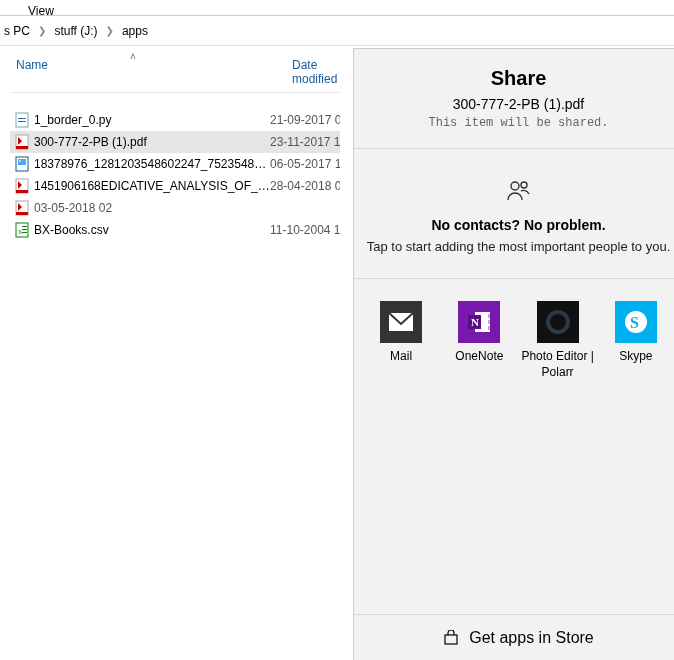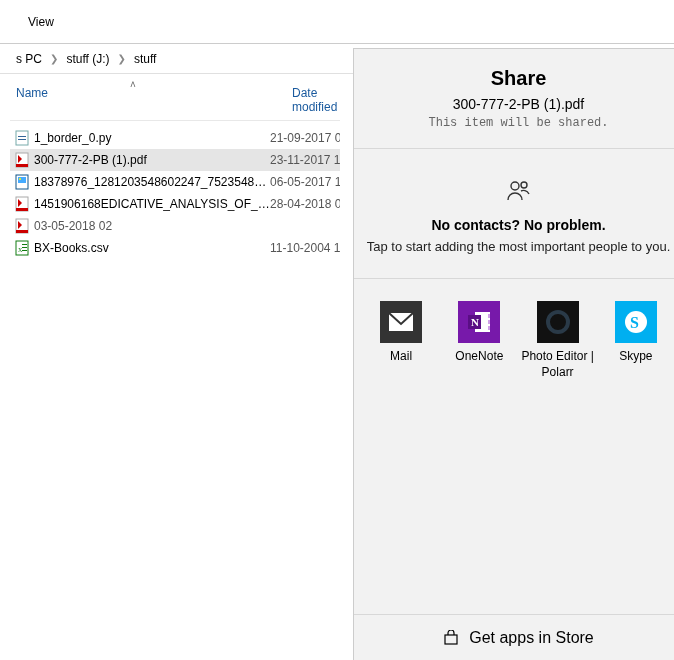--- a/index.html
+++ b/index.html
@@ -7,37 +7,36 @@
   font-family: "Segoe UI", Tahoma, sans-serif;
   font-size: 12px;
   background: #fff;
   color: #000;
   width: 674px;
   height: 660px;
   overflow: hidden;
   position: relative;
 }
 .ribbon {
-  height: 44px;
+  height: 16px;
   border-bottom: 1px solid #ccc;
   display: flex;
-  align-items: center;
   padding-left: 20px;
 }
 .ribbon .tab {
   font-size: 12px;
   color: #000;
   padding: 4px 8px;
 }
 .breadcrumb {
   height: 30px;
   border-bottom: 1px solid #e0e0e0;
   display: flex;
   align-items: center;
-  padding-left: 12px;
+  padding-left: 0;
   font-size: 12px;
 }
 .breadcrumb .crumb {
   color: #000;
   padding: 0 4px;
 }
 .breadcrumb .sep {
   color: #888;
   font-size: 10px;
   padding: 0 4px;
@@ -56,21 +55,21 @@
 }
 .list-header .col-name { width: 256px; padding-left: 6px; }
 .list-header .col-date { flex: 1; padding-left: 6px; margin-left: 20px; }
 .list-header .sort-indicator {
   position: absolute;
   left: 120px;
   top: -1px;
   font-size: 10px;
   color: #666;
 }
-.file-rows { margin-top: 6px; }
+.file-rows { margin-top: 16px; }
 .file-row {
   display: flex;
   align-items: center;
   height: 22px;
   font-size: 12px;
 }
 .file-row.selected { background: #e5e5e5; }
 .file-row .icon {
   width: 16px;
   height: 16px;
@@ -190,21 +189,21 @@
 
 <div class="ribbon">
   <span class="tab">View</span>
 </div>
 
 <div class="breadcrumb">
   <span class="crumb">s PC</span>
   <span class="sep">❯</span>
   <span class="crumb">stuff (J:)</span>
   <span class="sep">❯</span>
-  <span class="crumb">stuff</span>
+  <span class="crumb">apps</span>
 </div>
 
 <div class="listview">
   <div class="list-header">
     <span class="sort-indicator">˄</span>
     <span class="col-name">Name</span>
     <span class="col-date">Date modified</span>
   </div>
   <div class="file-rows" id="file-rows">
       <div class="file-row">

